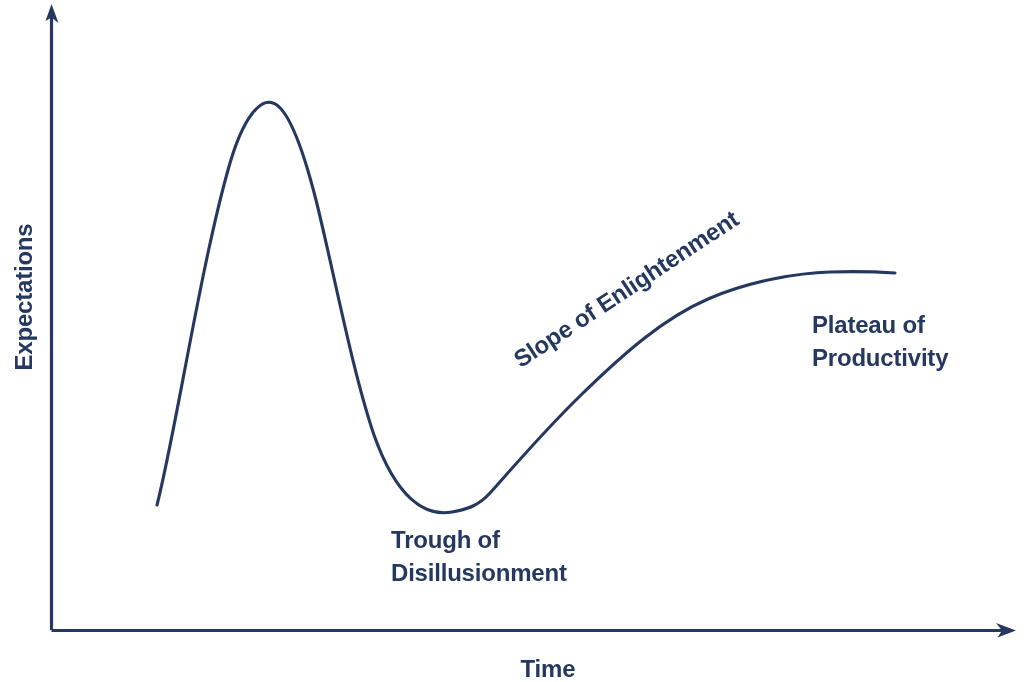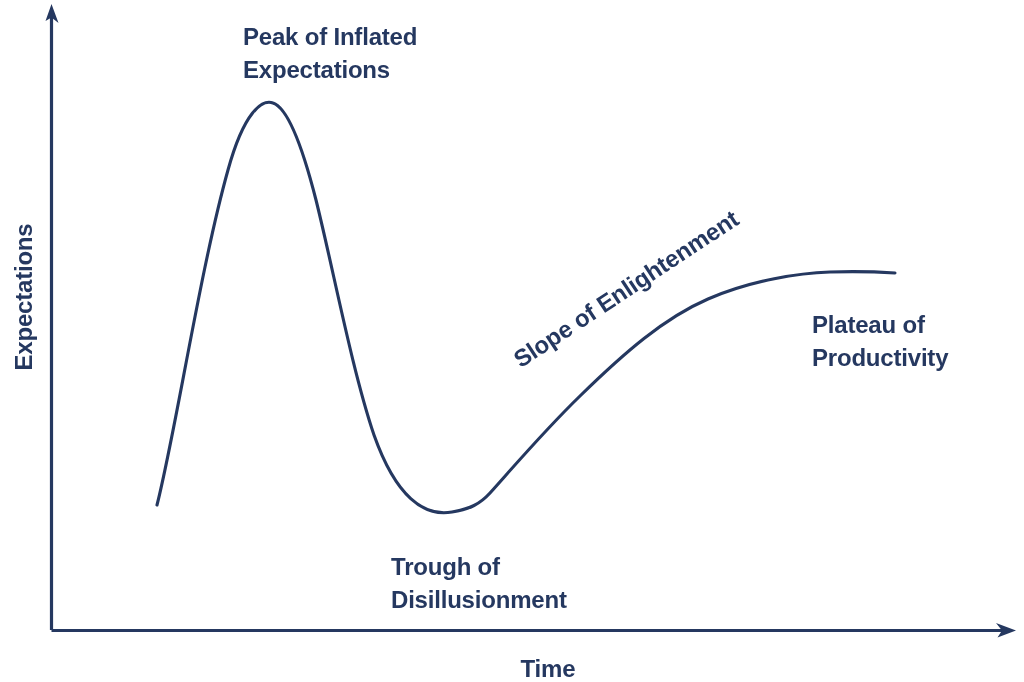--- a/index.html
+++ b/index.html
@@ -49,21 +49,21 @@
     text-align: left;
   }
   #label-innovation {
     left: 99px;
     top: 523px;
     width: 220px;
     text-align: left;
   }
   #label-trough {
     left: 391px;
-    top: 550px;
+    top: 523px;
     width: 280px;
     text-align: left;
   }
   #label-plateau {
     left: 812px;
     top: 308px;
     width: 220px;
     text-align: left;
   }
   #label-slope {
@@ -112,22 +112,20 @@
              C 288 108, 302 145, 316 200
              C 333 268, 352 370, 374 435
              C 396 497, 424 517, 452 512
              C 470 509, 480 504, 490 493
              C 516 464, 545 430, 580 396
              C 624 353, 664 318, 708 299
              C 752 280, 800 273, 830 272
              C 860 271, 880 272, 895 273" fill="none" stroke="#253860" stroke-width="3.1" stroke-linecap="round" stroke-linejoin="round"></path>
   </svg>
 
-  <div class="lbl" id="label-peak">Peak of Inflated
-Expectations</div>
 
 
   <div class="lbl" id="label-trough">Trough of
 Disillusionment</div>
 
   <div class="lbl" id="label-slope">Slope of Enlightenment</div>
 
   <div class="lbl" id="label-plateau">Plateau of
 Productivity</div>
 

